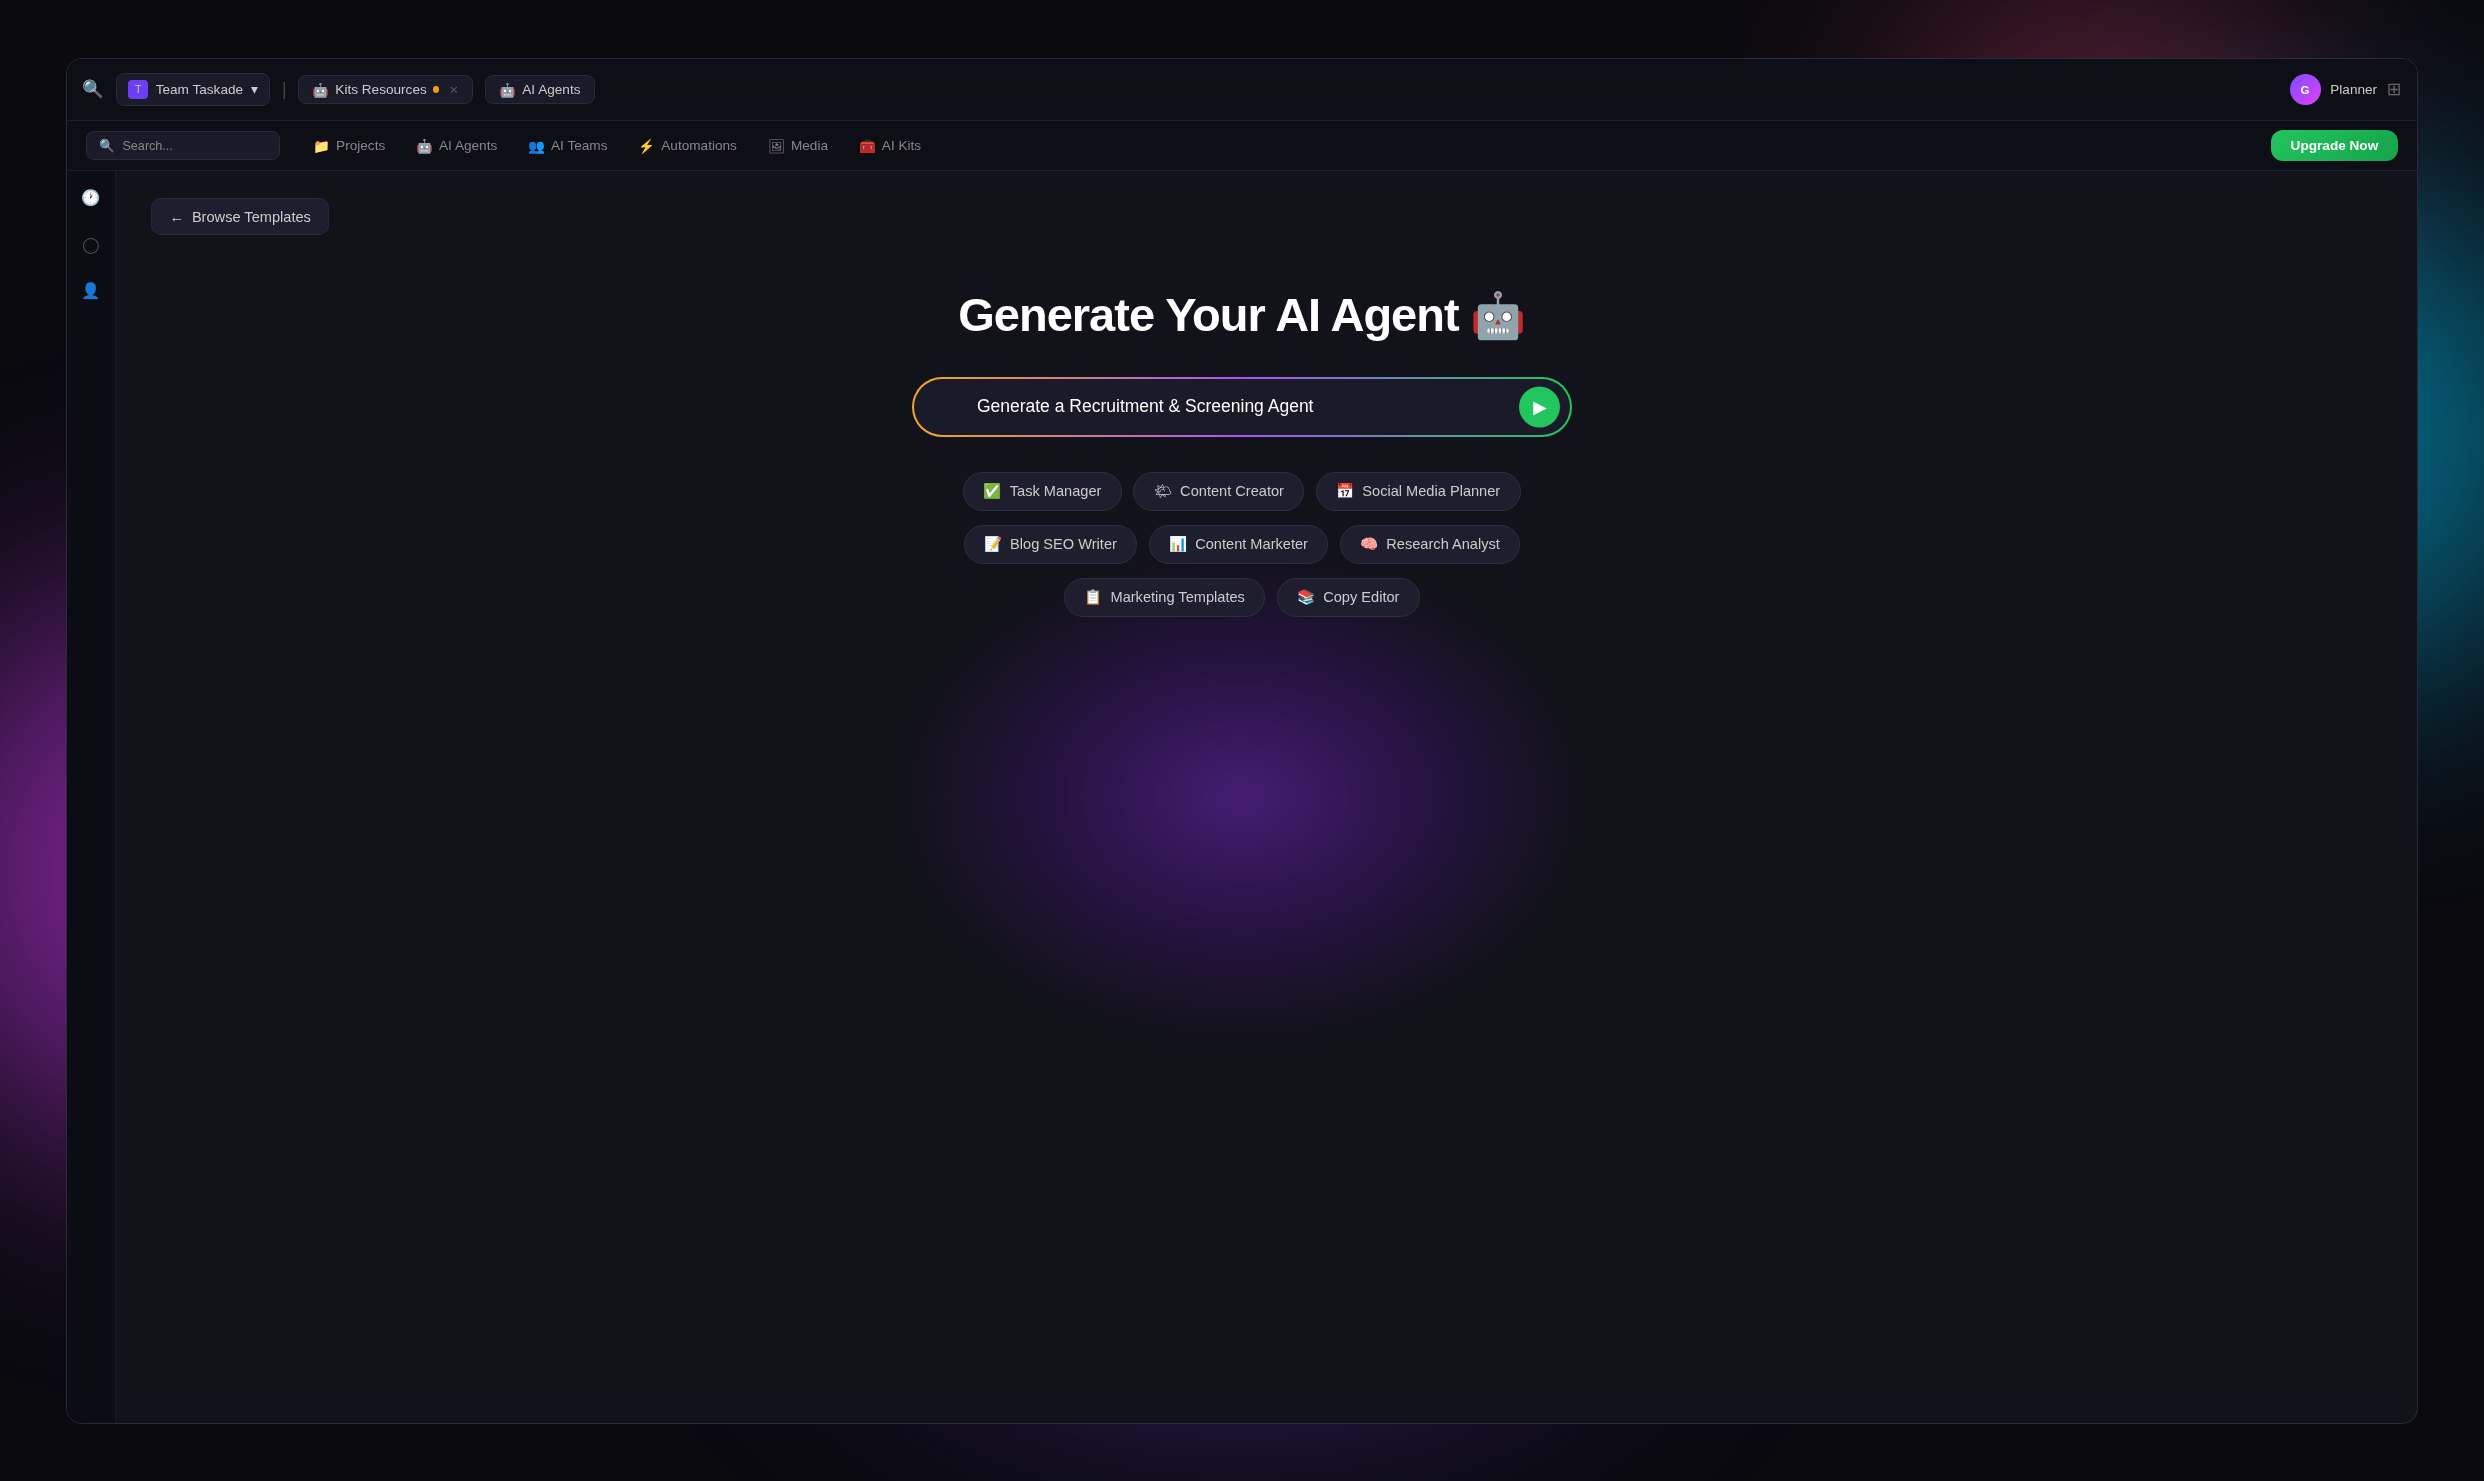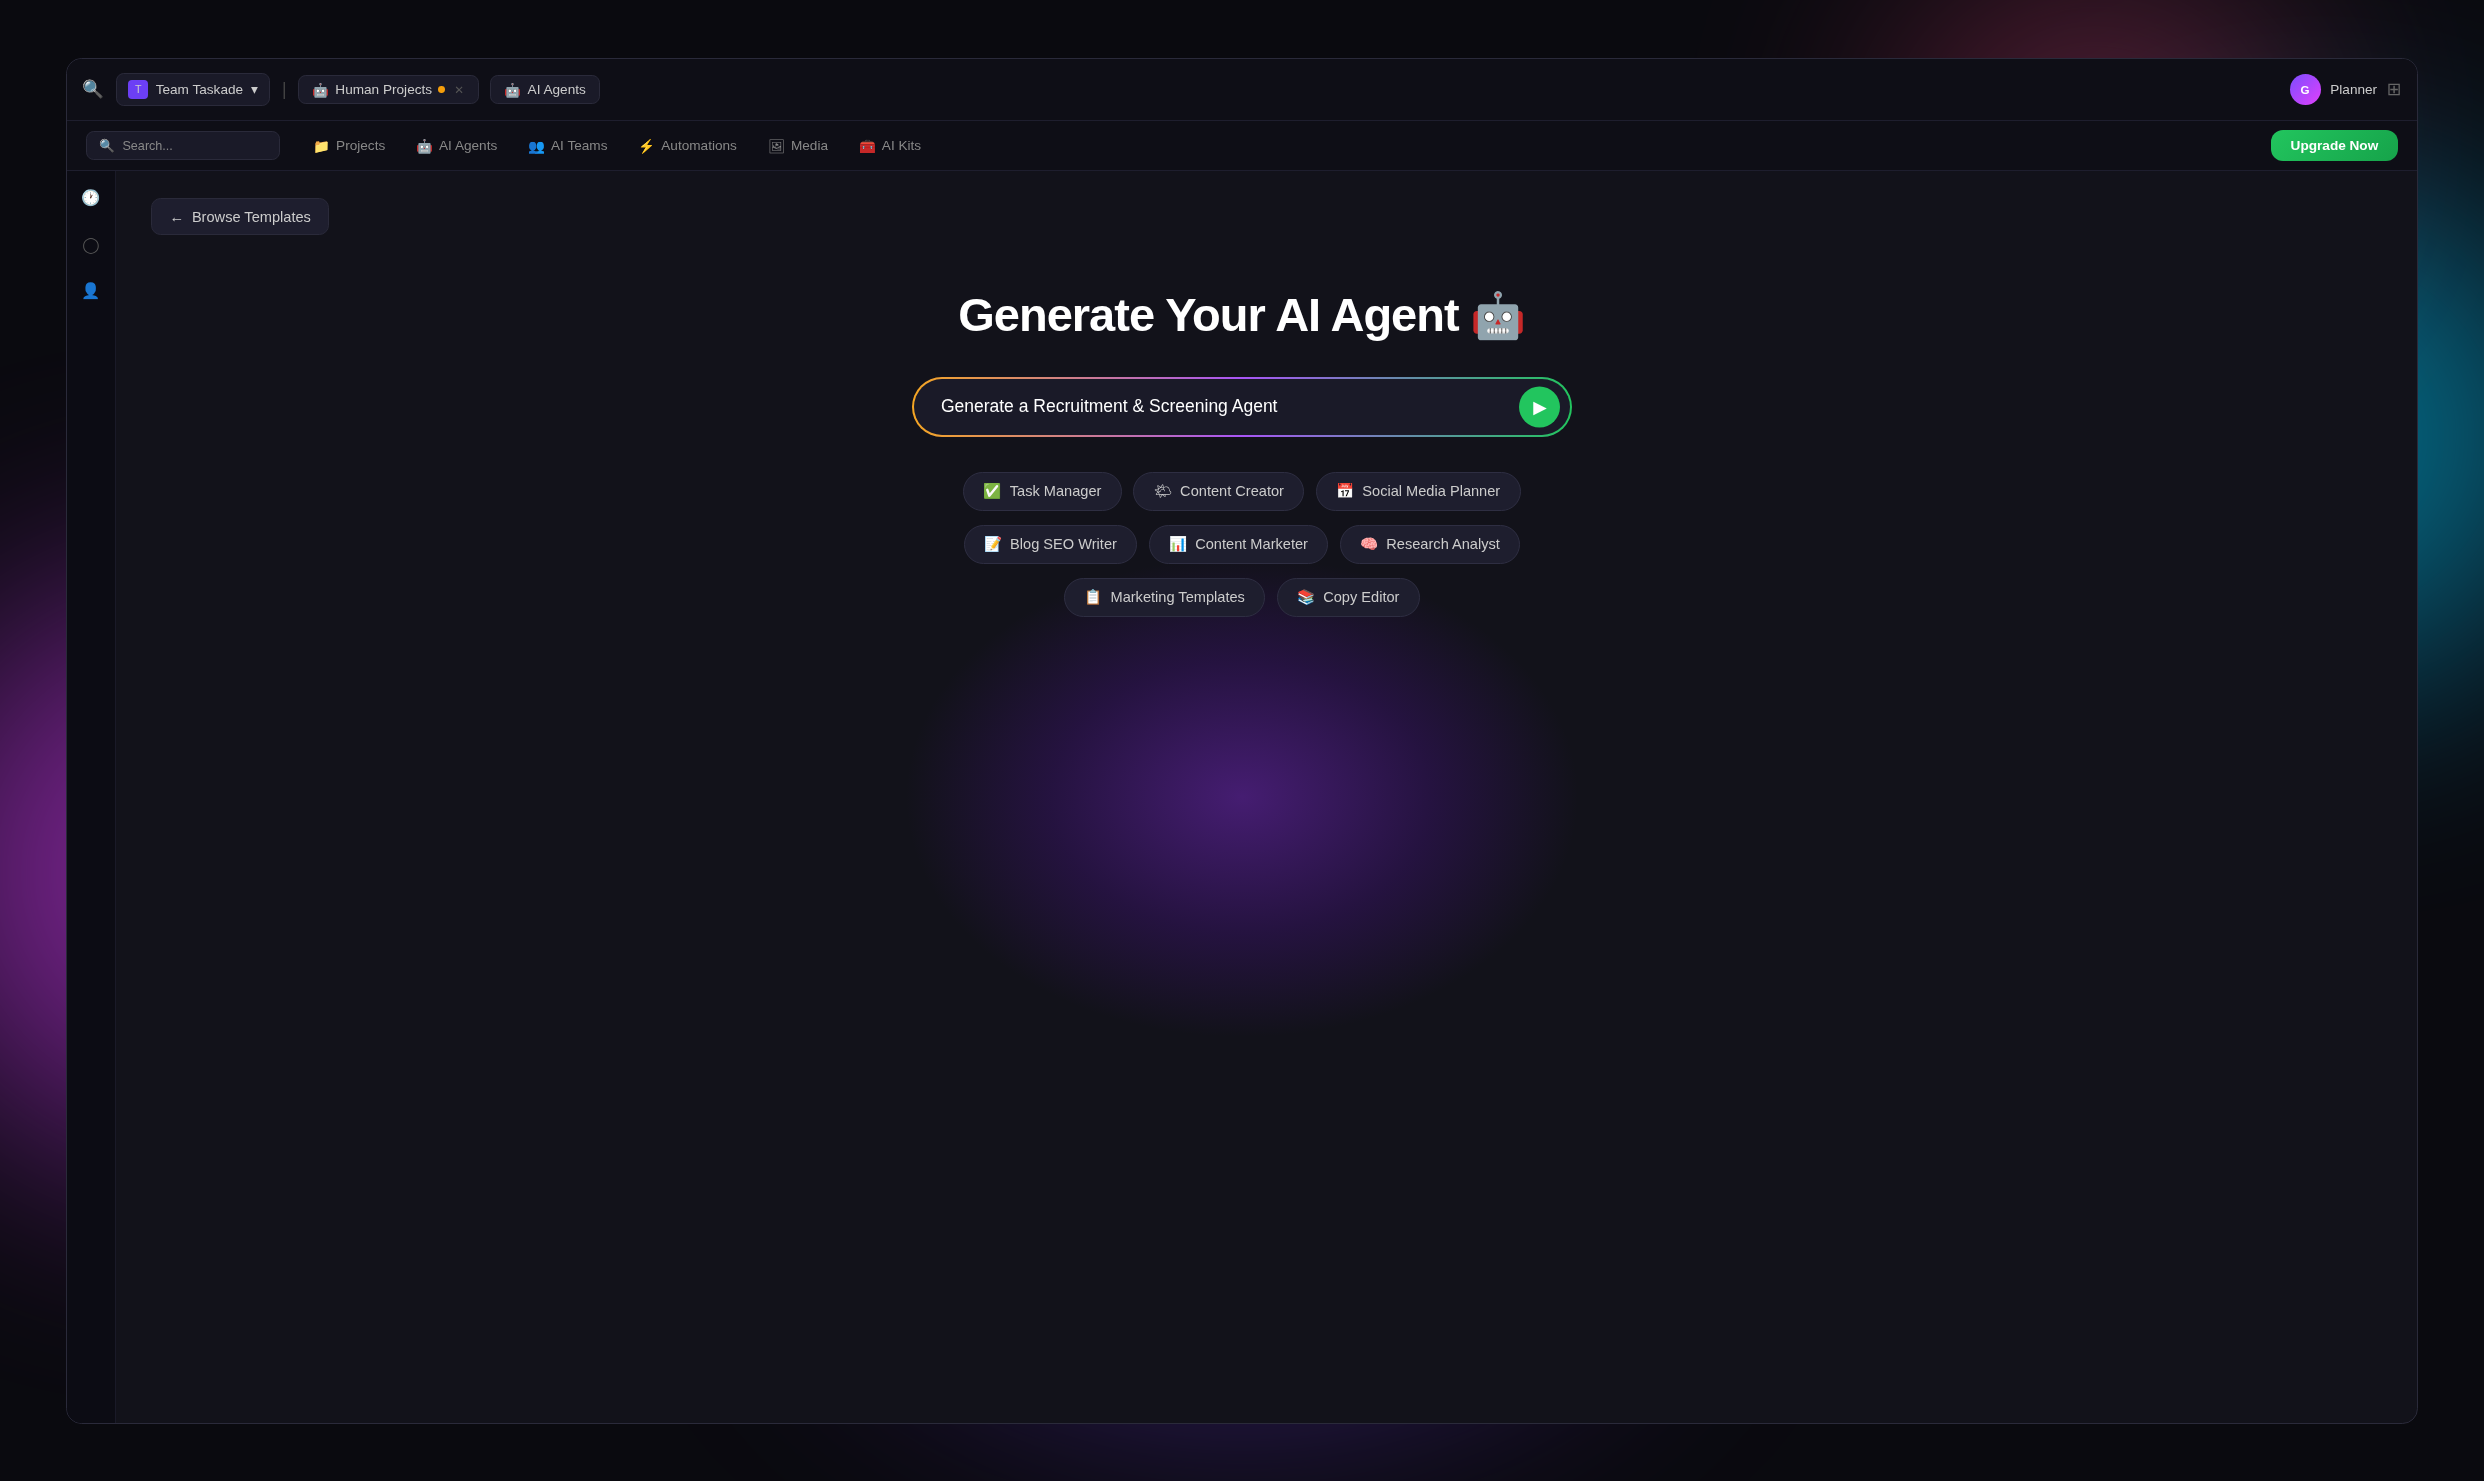--- a/index.html
+++ b/index.html
@@ -264,20 +264,21 @@
       position: relative;
       border-radius: 49px;
       padding: 1.9px;
       background: linear-gradient(90deg, #f5a623, #a855f7, #22c55e);
     }
 
     .generate-input-inner {
       border-radius: 47px;
       background: #1a1a28;
       overflow: hidden;
+      padding-left: 36px;
     }
 
     .generate-input-inner input {
       width: 100%;
       background: transparent;
       border: none;
       padding: 17.5px 58px 17.5px 27px;
       color: white;
       font-size: 17.5px;
       outline: none;
@@ -371,21 +372,21 @@
     <div class="workspace-btn">
       <div class="workspace-icon">T</div>
       <span>Team Taskade</span>
       <span>▾</span>
     </div>
 
     <span style="color:#444;font-size:17.5px;">|</span>
 
     <div class="tab-item">
       <span class="tab-icon">🤖</span>
-      <span>Human Projects</span>
+      <span>Kits Resources</span>
       <span style="width:6.8px;height:6.8px;background:#f59e0b;border-radius:50%;display:inline-block;"></span>
       <span class="tab-close">✕</span>
     </div>
 
     <div class="tab-item">
       <span class="tab-icon">🤖</span>
       <span>AI Agents</span>
     </div>
 
     <div class="top-bar-spacer"></div>

